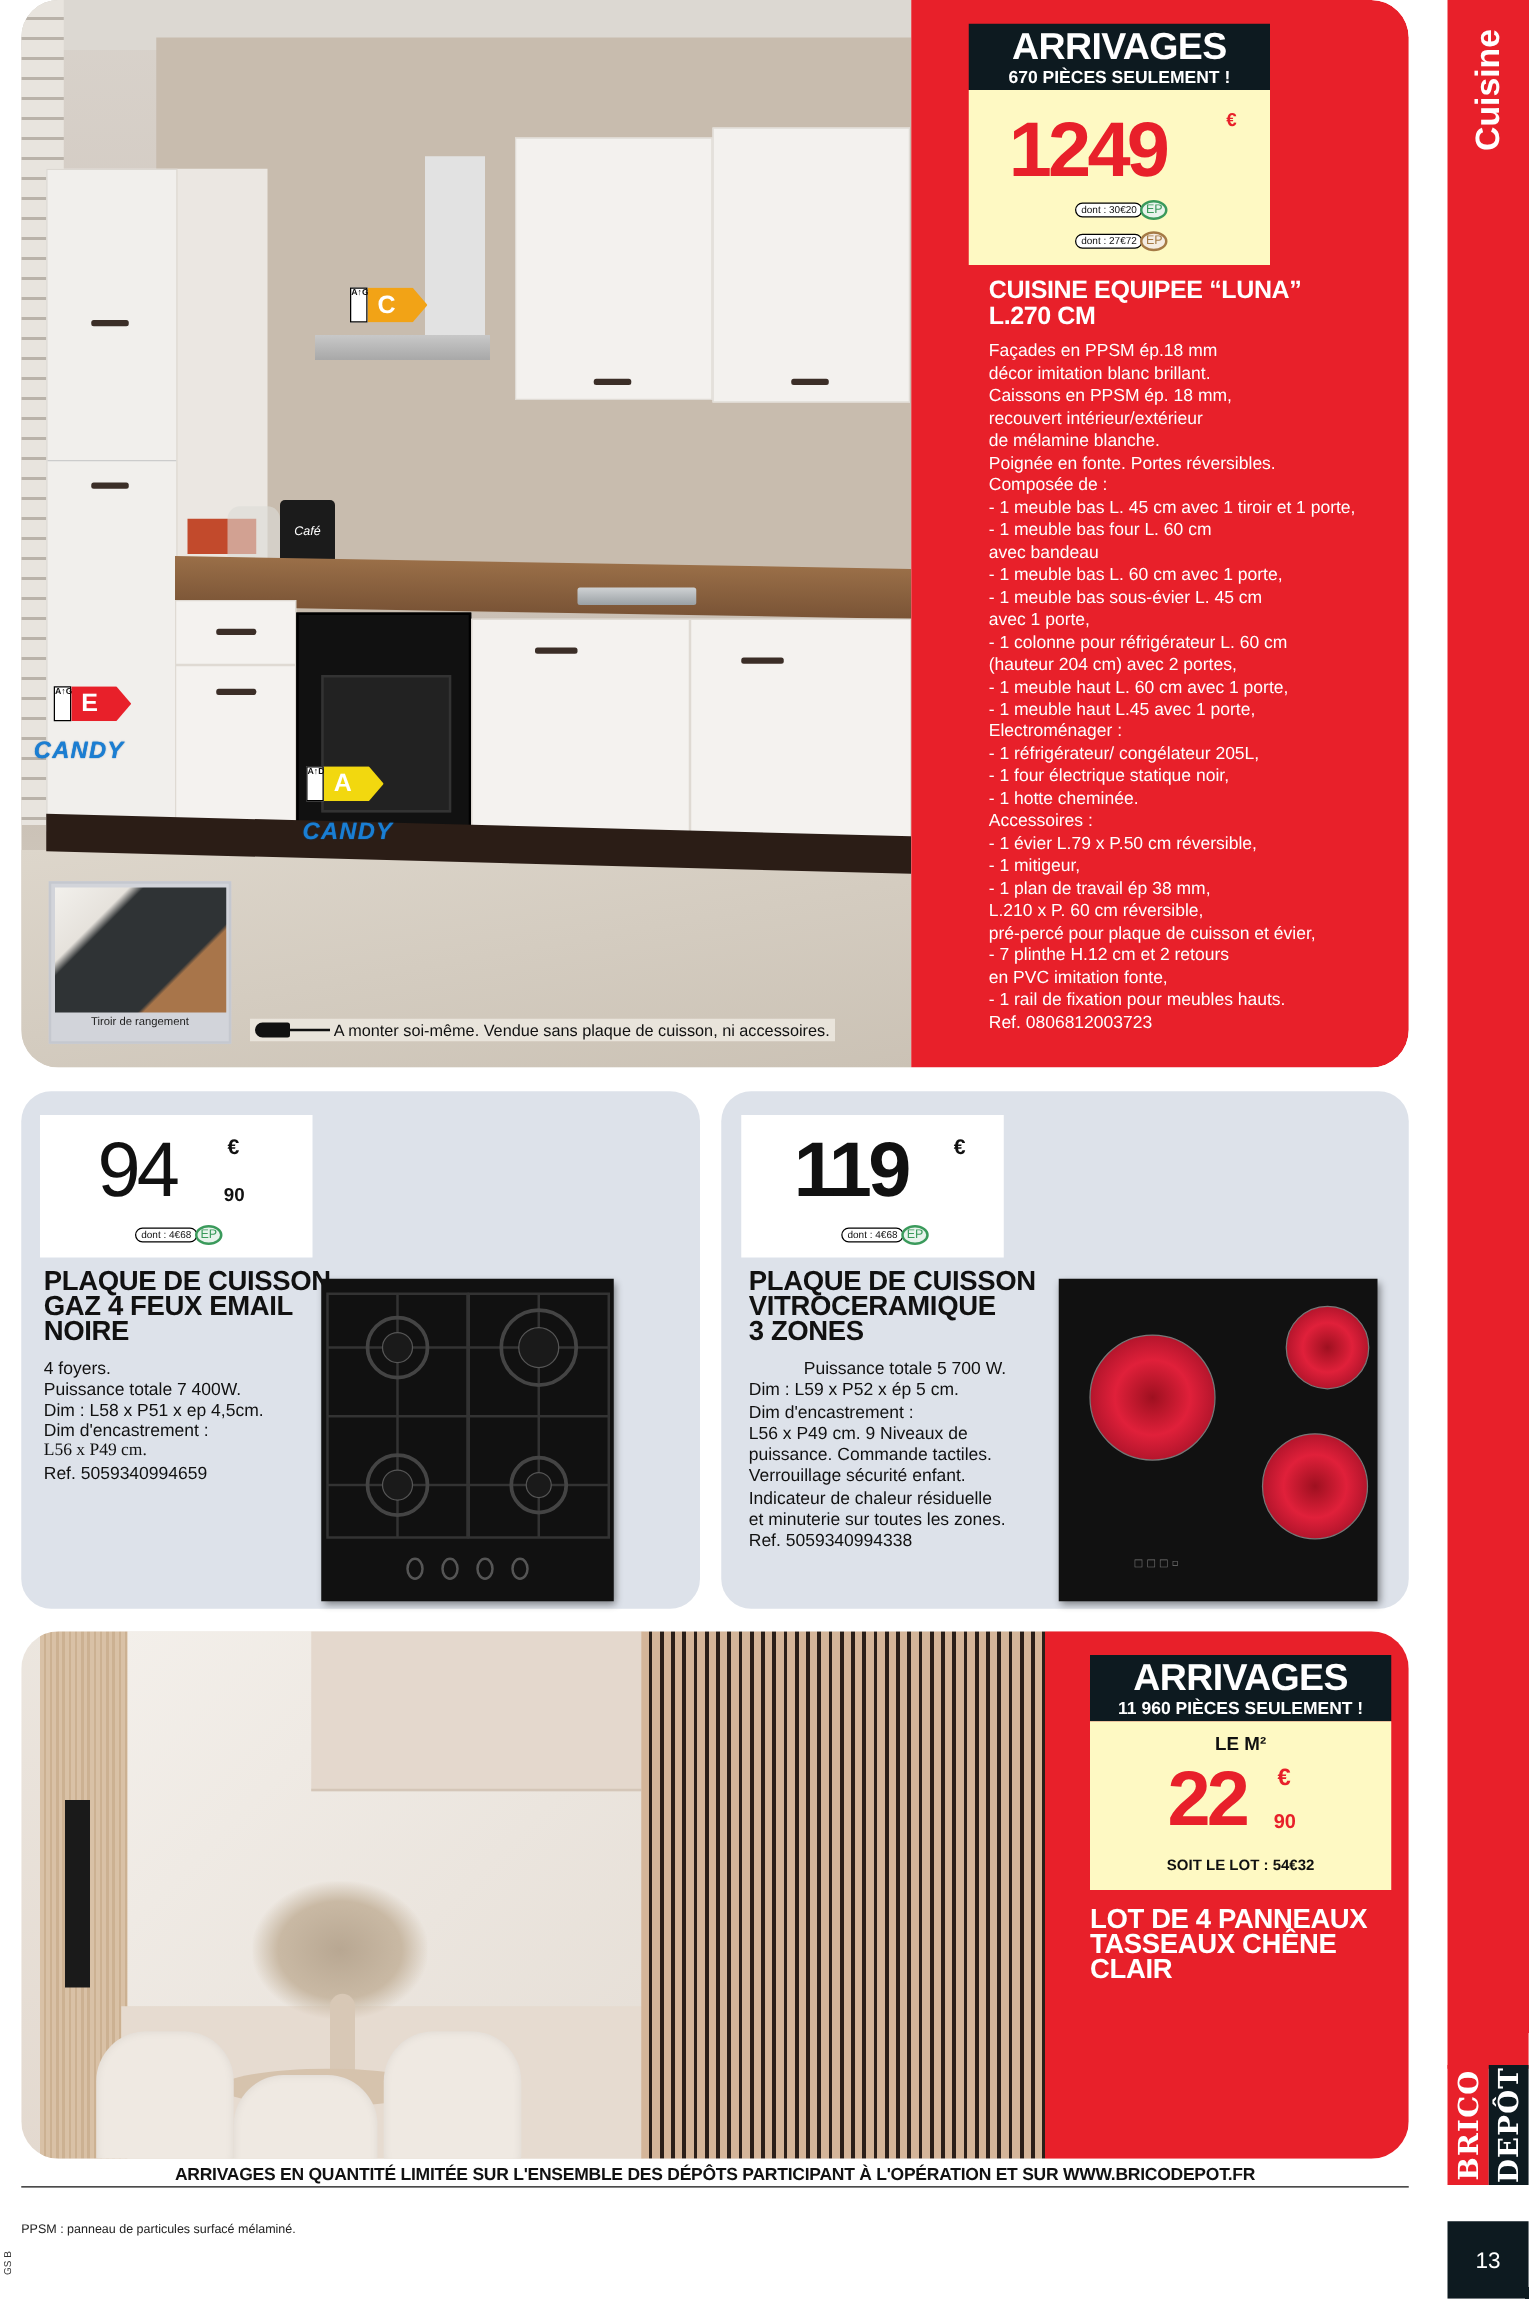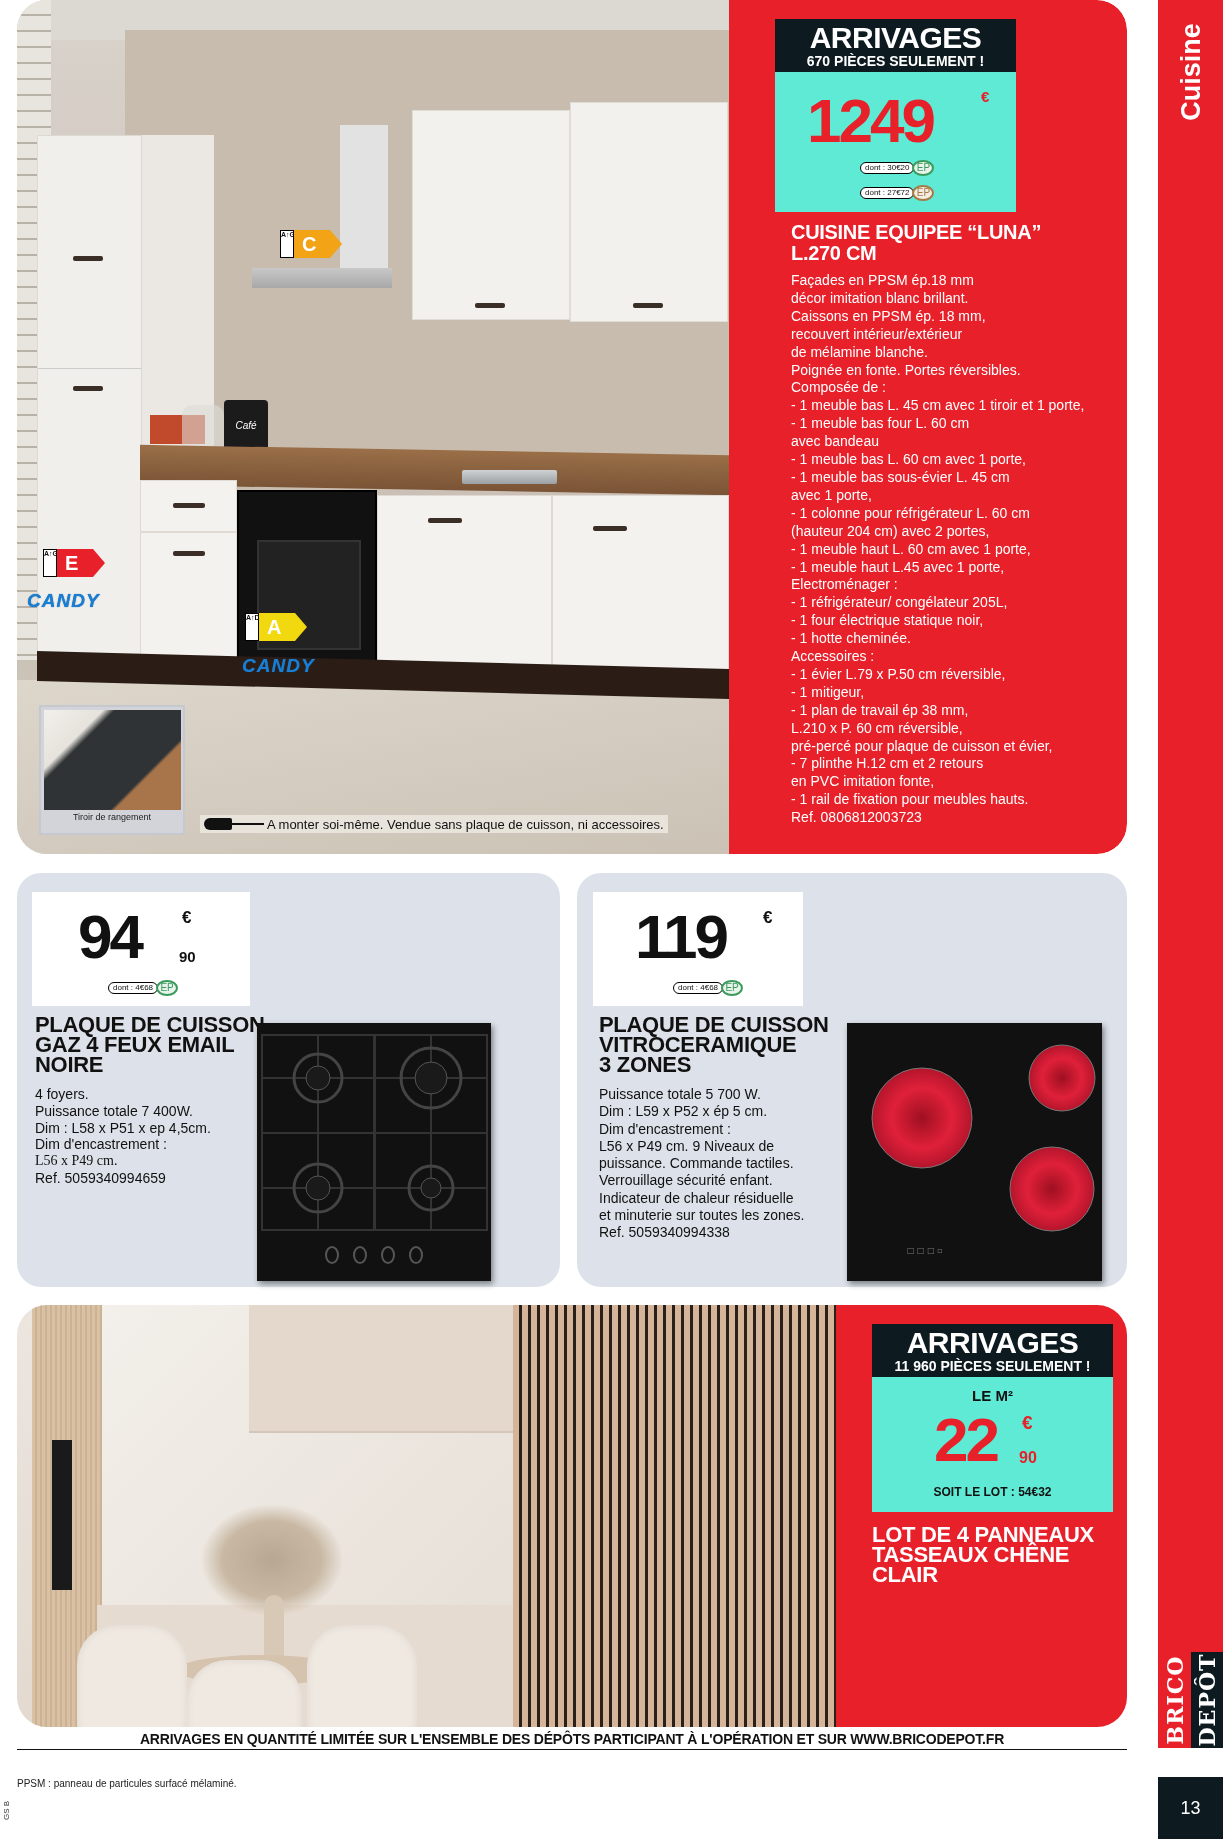--- a/index.html
+++ b/index.html
@@ -36,21 +36,21 @@
   #drawer-caption { left: 0; top: 105px; width: 142px; text-align: center; font-size: 9px; color: #222; }
   #assembly-note { left: 183px; top: 815px; height: 18px; background: #e9e4db; display: flex; align-items: center; padding: 0 4px; font-size: 13px; color: #111; }
   .screwdriver { width: 60px; height: 12px; position: relative; margin-right: 3px; }
   .screwdriver .grip { position: absolute; left: 0; top: 0; width: 28px; height: 12px; background: #111; border-radius: 6px 2px 2px 6px; }
   .screwdriver .shaft { position: absolute; left: 28px; top: 5px; width: 32px; height: 2px; background: #111; }
 
   #red-info { left: 712px; top: 0; width: 398px; height: 854px; background: #e8202a; border-top-right-radius: 30px; border-bottom-right-radius: 30px; }
   .arrivages-head { background: #0d1a20; color: #fff; text-align: center; }
   .arrivages-head .big { font-weight: 900; font-size: 30px; line-height: 30px; letter-spacing: -0.5px; padding-top: 4px; }
   .arrivages-head .small { font-weight: bold; font-size: 14px; line-height: 16px; padding-bottom: 3px; }
-  .price-box { background: #5eead4; text-align: center; position: relative; }
+  .price-box { background: #fef9c3; text-align: center; position: relative; }
   .price-red { color: #e8202a; font-weight: 900; letter-spacing: -3px; }
   .euro { font-weight: 900; }
   .eco { display: inline-flex; align-items: center; }
   .eco .pill { border: 1.5px solid #000; border-radius: 7px; font-size: 8px; padding: 0 4px; height: 12px; line-height: 10px; background: #fff; color: #111; }
   .eco .ep { width: 22px; height: 16px; border-radius: 50%; border: 2px solid #3a9a5b; color: #3a9a5b; font-weight: normal; font-size: 10px; line-height: 12px; text-align: center; margin-left: -2px; background: #e8f3ec; }
   .eco .ep.brown { border-color: #a57a45; color: #a57a45; background: #f4ece2; }
 
   .prod-title { font-weight: 900; font-size: 22px; line-height: 20px; letter-spacing: -0.3px; text-transform: uppercase; }
   .desc { font-size: 14px; line-height: 17.6px; }
 
@@ -220,21 +220,21 @@
         <div style="white-space: nowrap;">- 7 plinthe H.12 cm et 2 retours</div>
         <div style="white-space: nowrap;">en PVC imitation fonte,</div>
         <div style="white-space: nowrap;">- 1 rail de fixation pour meubles hauts.</div>
         <div style="white-space: nowrap;">Ref. 0806812003723</div>
       </div>
   </div>
 </div>
 
 <div class="abs gray-panel" style="left:17px;top:873px;width:543px;height:414px;">
   <div class="abs" style="left:15px;top:19px;width:218px;height:114px;background:#fff;">
-    <div class="abs" style="left:46px;top:14px;font-size:62px;font-weight:700;line-height:62px;letter-spacing:-3px;color:#111;">94</div>
+    <div class="abs" style="left:46px;top:14px;font-size:62px;font-weight:400;line-height:62px;letter-spacing:-3px;color:#111;">94</div>
     <div class="abs" style="left:150px;top:16px;font-size:17px;font-weight:900;">€</div>
     <div class="abs" style="left:147px;top:56px;font-size:15px;font-weight:900;">90</div>
     <div class="abs eco" style="left:76px;top:88px;">
       <span class="pill">dont : 4€68</span>
       <span class="ep">EP</span>
     </div>
   </div>
   <div class="abs prod-title" style="left:18px;top:142px;">
     <div>PLAQUE DE CUISSON</div>
     <div>GAZ 4 FEUX EMAIL</div>
@@ -281,21 +281,21 @@
       <span class="pill">dont : 4€68</span>
       <span class="ep">EP</span>
     </div>
   </div>
   <div class="abs prod-title" style="left:22px;top:142px;">
     <div>PLAQUE DE CUISSON</div>
     <div>VITROCERAMIQUE</div>
     <div>3 ZONES</div>
   </div>
   <div class="abs desc" id="vitro-desc" style="left:22px;top:213px;width:240px;font-size:14px;line-height:17.3px;">
-      <div style="white-space: nowrap;">Puissance totale 5 700 W.</div>
+      <div style="white-space: nowrap; margin-left: 44px;">Puissance totale 5 700 W.</div>
       <div style="white-space: nowrap;">Dim : L59 x P52 x ép 5 cm.</div>
       <div style="white-space: nowrap;">Dim d'encastrement :</div>
       <div style="white-space: nowrap;">L56 x P49 cm. 9 Niveaux de</div>
       <div style="white-space: nowrap;">puissance. Commande tactiles.</div>
       <div style="white-space: nowrap;">Verrouillage sécurité enfant.</div>
       <div style="white-space: nowrap;">Indicateur de chaleur résiduelle</div>
       <div style="white-space: nowrap;">et minuterie sur toutes les zones.</div>
       <div style="white-space: nowrap;">Ref. 5059340994338</div>
     </div>
   <div class="abs hob-img" style="left:270px;top:150px;width:255px;height:258px;">

